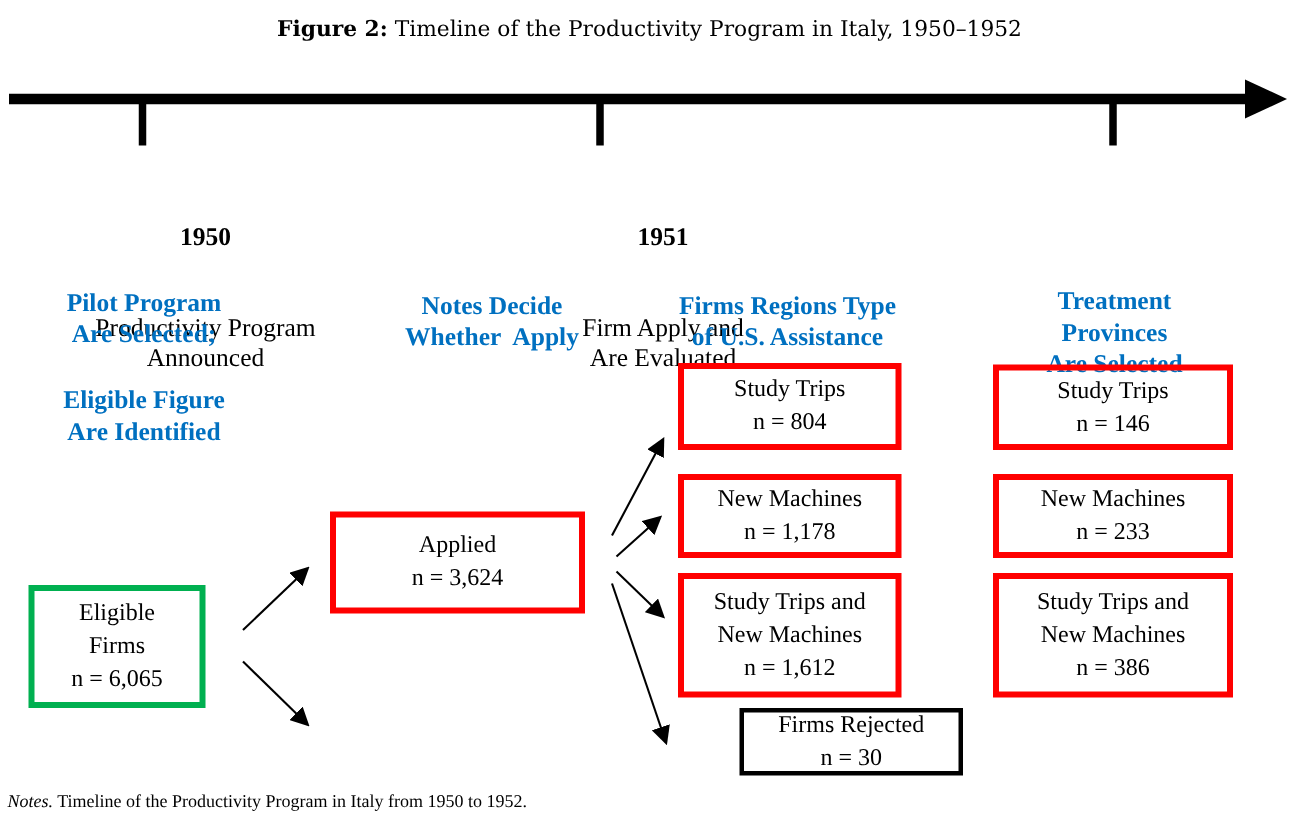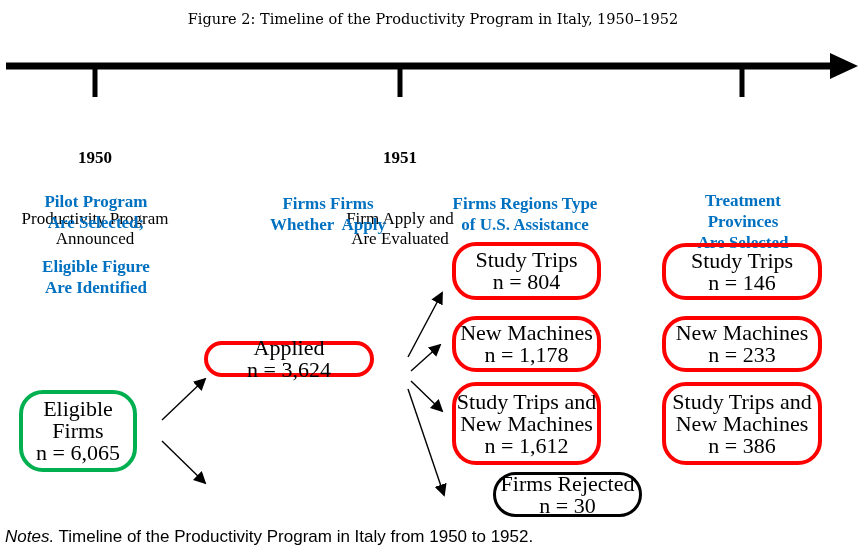--- a/index.html
+++ b/index.html
@@ -5,44 +5,44 @@
   html,body { margin:0; padding:0; background:#fff; }
   #fig {
     position:relative; width:866px; height:552px; background:#ffffff;
     font-family:"Liberation Serif", serif; color:#000; overflow:hidden;
   }
   .title {
     position:absolute; left:0; top:11px; width:100%;
     text-align:center; font-family:"DejaVu Serif", serif; font-size:14.5px;
     white-space:pre-wrap;
   }
-  .title .lbl { font-weight:normal; }
+  .title .lbl { font-weight:bold; }
   svg.overlay { position:absolute; left:0; top:0; }
   .year-group {
     position:absolute; top:107px; transform:translateX(-50%);
-    text-align:center; font-size:17px; line-height:20px; white-space:pre-wrap;
+    text-align:center; font-size:17px; line-height:20px; white-space:pre-wrap;margin-left:42px;
   }
   .year-group .yr { font-weight:bold; line-height:22px; }
   .stage {
     position:absolute; transform:translateX(-50%);
     text-align:center; color:var(--blue,#0070C0); font-weight:bold;
     font-size:17px; line-height:21px; white-space:pre-wrap;
   }
   .box {
     position:absolute; box-sizing:border-box;
     display:flex; align-items:center; justify-content:center;
-    text-align:center; font-size:22px; line-height:22px; white-space:pre-wrap;border-radius:24px;
+    text-align:center; font-size:16px; line-height:22px; white-space:pre-wrap;
   }
   .b-red   { border:4px solid var(--red,#FF0000); }
   .b-green { border:4px solid var(--green,#00B050); }
   .b-blued { border:4px dashed var(--blue,#0070C0); }
   .b-black { border:3px solid #000;margin-left:41px; }
   .notes {
     position:absolute; left:5px; top:527px;
-    font-family:Liberation Sans, sans-serif; font-size:17px; white-space:pre-wrap;
+    font-family:Liberation Serif, serif; font-size:12px; white-space:pre-wrap;
   }
   .notes .lbl { font-style:italic; }
 </style>
 </head>
 <body>
 
 <div id="fig">
 
   <div class="title"><span class="lbl">Figure 2:</span><span> Timeline of the Productivity Program in Italy, 1950–1952</span></div>
 
@@ -77,31 +77,31 @@
   <div class="year-group" style="left:400px">
     <div class="yr">1951</div>
     <div>Firm Apply and
 Are Evaluated</div>
   </div>
 
   <div class="stage" style="left:96px;  top:191px">Pilot Program
 Are Selected;</div>
   <div class="stage" style="left:96px;  top:256px">Eligible Figure
 Are Identified</div>
-  <div class="stage" style="left:328px; top:193px">Firms Firms
+  <div class="stage" style="left:328px; top:193px">Notes Decide
 Whether  Apply</div>
   <div class="stage" style="left:525px; top:193px">Firms Regions Type
 of U.S. Assistance</div>
   <div class="stage" style="left:743px; top:190px">Treatment Provinces
 Are Selected</div>
 
   <div class="box b-green" style="left:19px;  top:390px; width:118px; height:82px">Eligible
 Firms
 n = 6,065</div>
-  <div class="box b-red" style="left:204px; top:341px; width:170px; height:36px">Applied
+  <div class="box b-red" style="left:220px; top:341px; width:170px; height:68px">Applied
 n = 3,624</div>
 
   <div class="box b-red" style="left:452px; top:242px; width:149px; height:58px">Study Trips
 n = 804</div>
   <div class="box b-red" style="left:452px; top:316px; width:149px; height:56px">New Machines
 n = 1,178</div>
   <div class="box b-red" style="left:452px; top:382px; width:149px; height:83px">Study Trips and
 New Machines
 n = 1,612</div>
   <div class="box b-black" style="left:452px; top:472px; width:149px; height:45px">Firms Rejected

